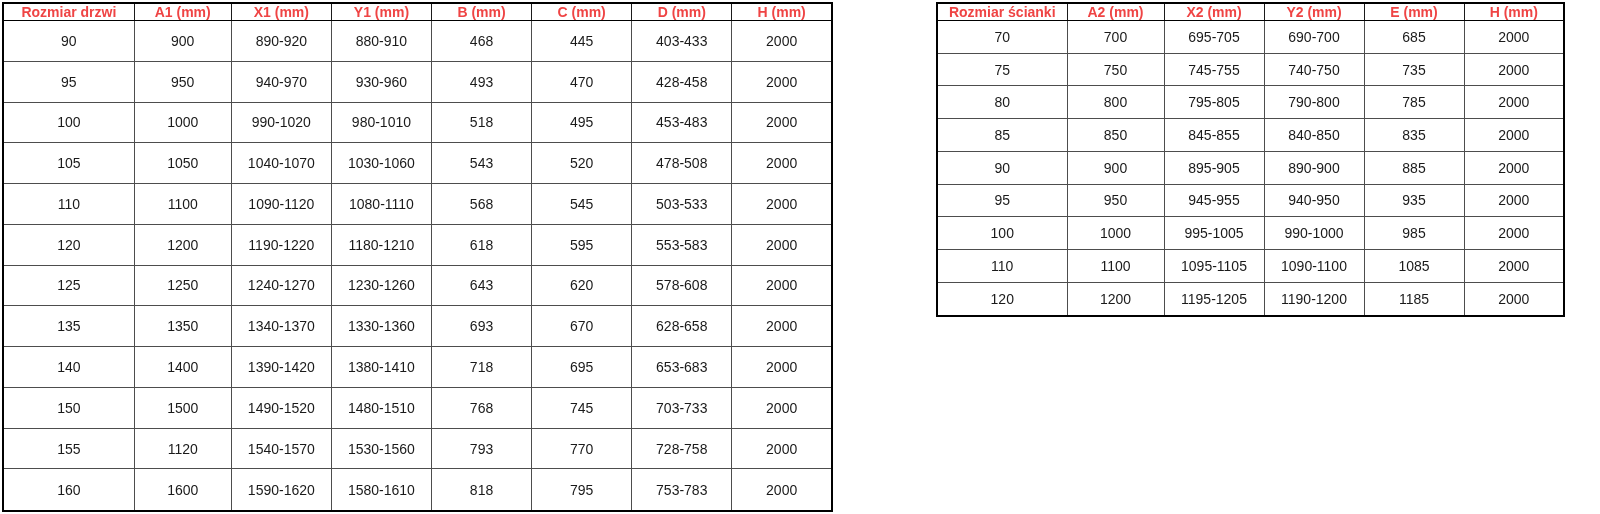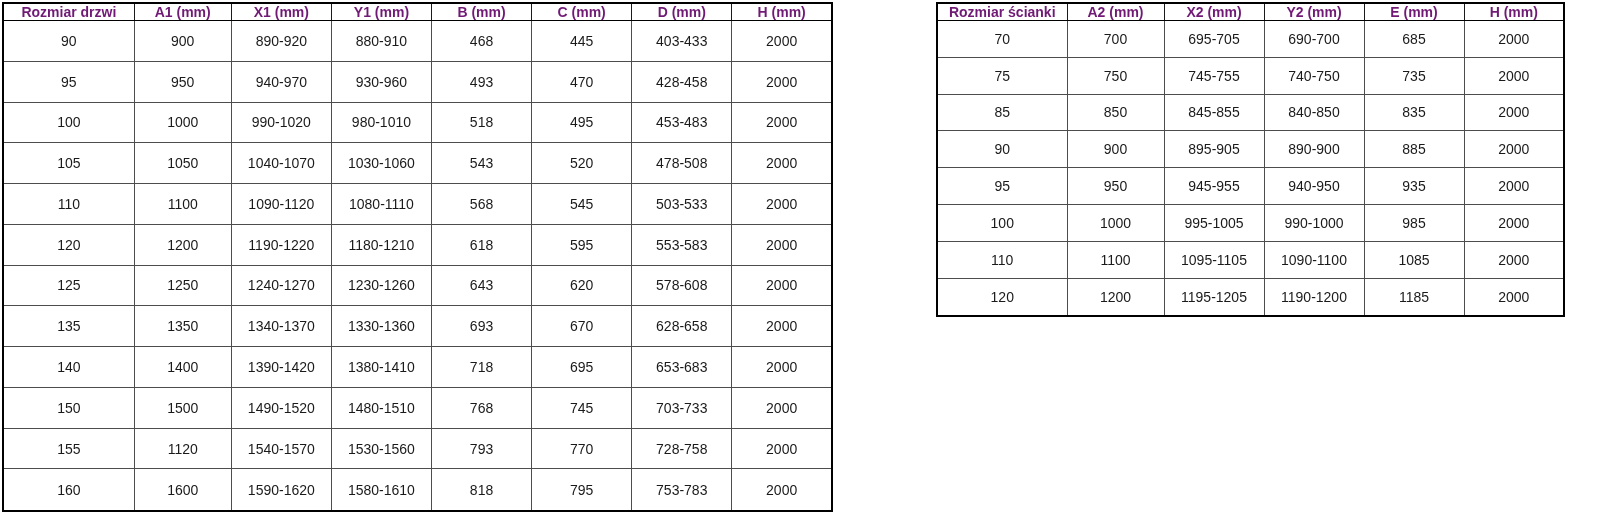--- a/index.html
+++ b/index.html
@@ -27,21 +27,21 @@
     background: #ffffff;
   }
   table.spec-table.door { width: 831px; height: 510px; }
   table.spec-table.wall { width: 627px; height: 315px; padding-left: 17px; }
 
   table.spec-table th {
     border: 1px solid #1a1a1a;
     border-bottom: 1.5px solid #000000;
     font-size: 14px;
     font-weight: bold;
-    color: #701a75;
+    color: #ef4444;
     text-align: center;
     vertical-align: middle;
     padding: 0 2px;
     white-space: nowrap;
   }
   table.spec-table td {
     border: 1px solid #4d4d4d;
     font-size: 14px;
     font-weight: normal;
     color: #1a1a1a;
@@ -236,20 +236,28 @@
           </tr>
           <tr>
             <td>75</td>
             <td>750</td>
             <td>745-755</td>
             <td>740-750</td>
             <td>735</td>
             <td>2000</td>
           </tr>
           <tr>
+            <td>80</td>
+            <td>800</td>
+            <td>795-805</td>
+            <td>790-800</td>
+            <td>785</td>
+            <td>2000</td>
+          </tr>
+          <tr>
             <td>85</td>
             <td>850</td>
             <td>845-855</td>
             <td>840-850</td>
             <td>835</td>
             <td>2000</td>
           </tr>
           <tr>
             <td>90</td>
             <td>900</td>

